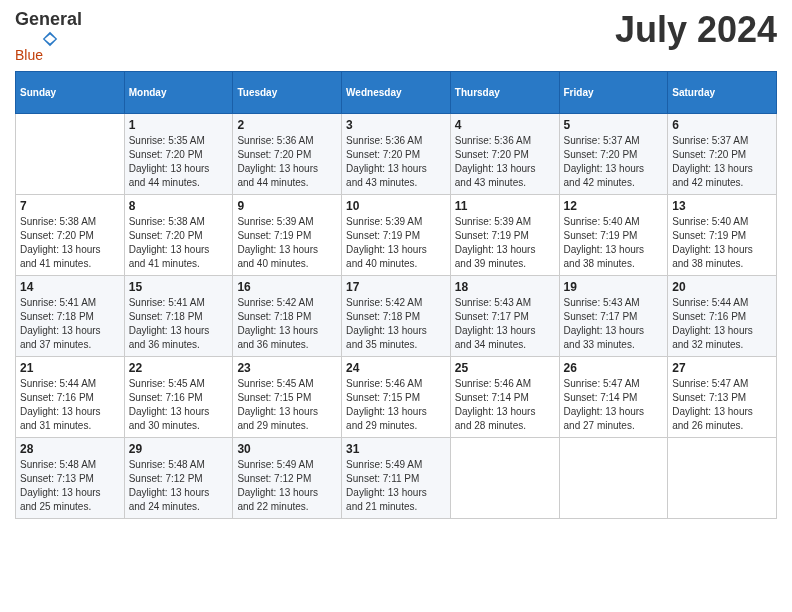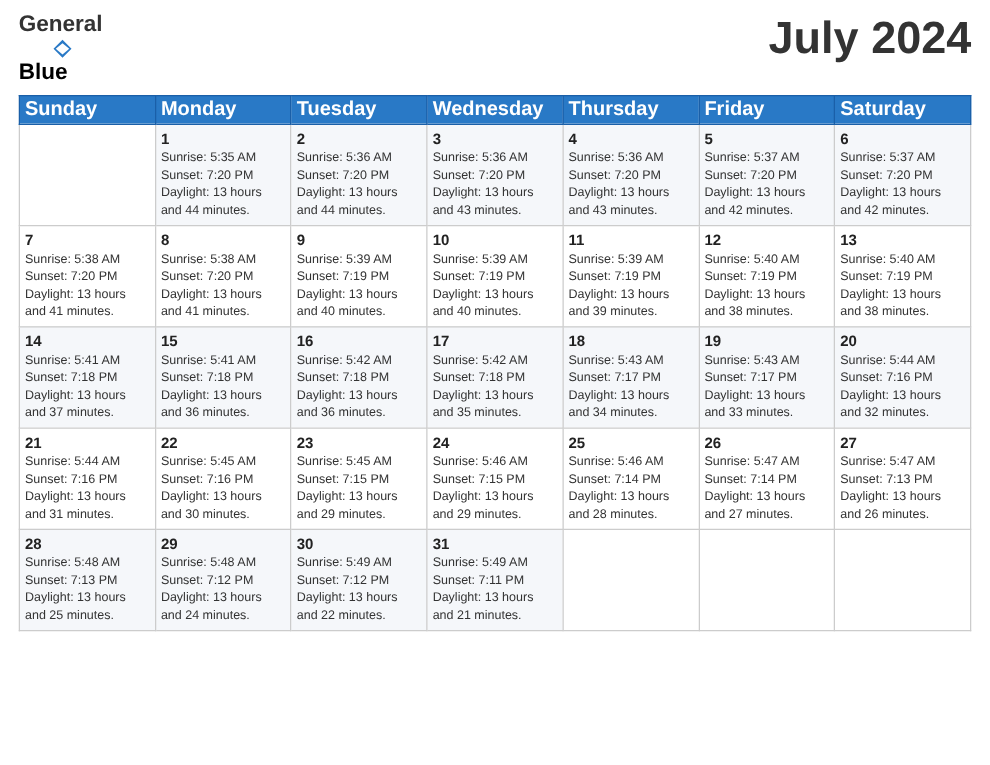--- a/index.html
+++ b/index.html
@@ -20,23 +20,23 @@
       display: flex;
       align-items: center;
       gap: 2px;
     }
     .logo-text-general {
       font-size: 18px;
       font-weight: bold;
       color: #333;
     }
     .logo-text-blue {
-      font-size: 18px;
-      font-weight: bold;
-      color: #000000;
+      font-size: 14px;
+      font-weight: normal;
+      color: #c2410c;
     }
     .logo-icon {
       width: 18px;
       height: 18px;
       margin-left: 2px;
     }
     .title-area {
       text-align: right;
     }
     .month-title {
@@ -50,23 +50,23 @@
       color: #555;
     }
     table {
       width: 100%;
       border-collapse: collapse;
       font-size: 11px;
     }
     thead tr th {
       background-color: #2979c6;
       color: #fff;
-      padding: 2px 4px;
+      padding: 15px 4px;
       text-align: left;
-      font-size: 16px;
+      font-size: 10px;
       font-weight: bold;
       border: 1px solid #1a5fa8;
     }
     tbody tr td {
       border: 1px solid #ccc;
       padding: 4px 4px;
       vertical-align: top;
       background: #fff;
       min-height: 80px;
       width: calc(100% / 7);

